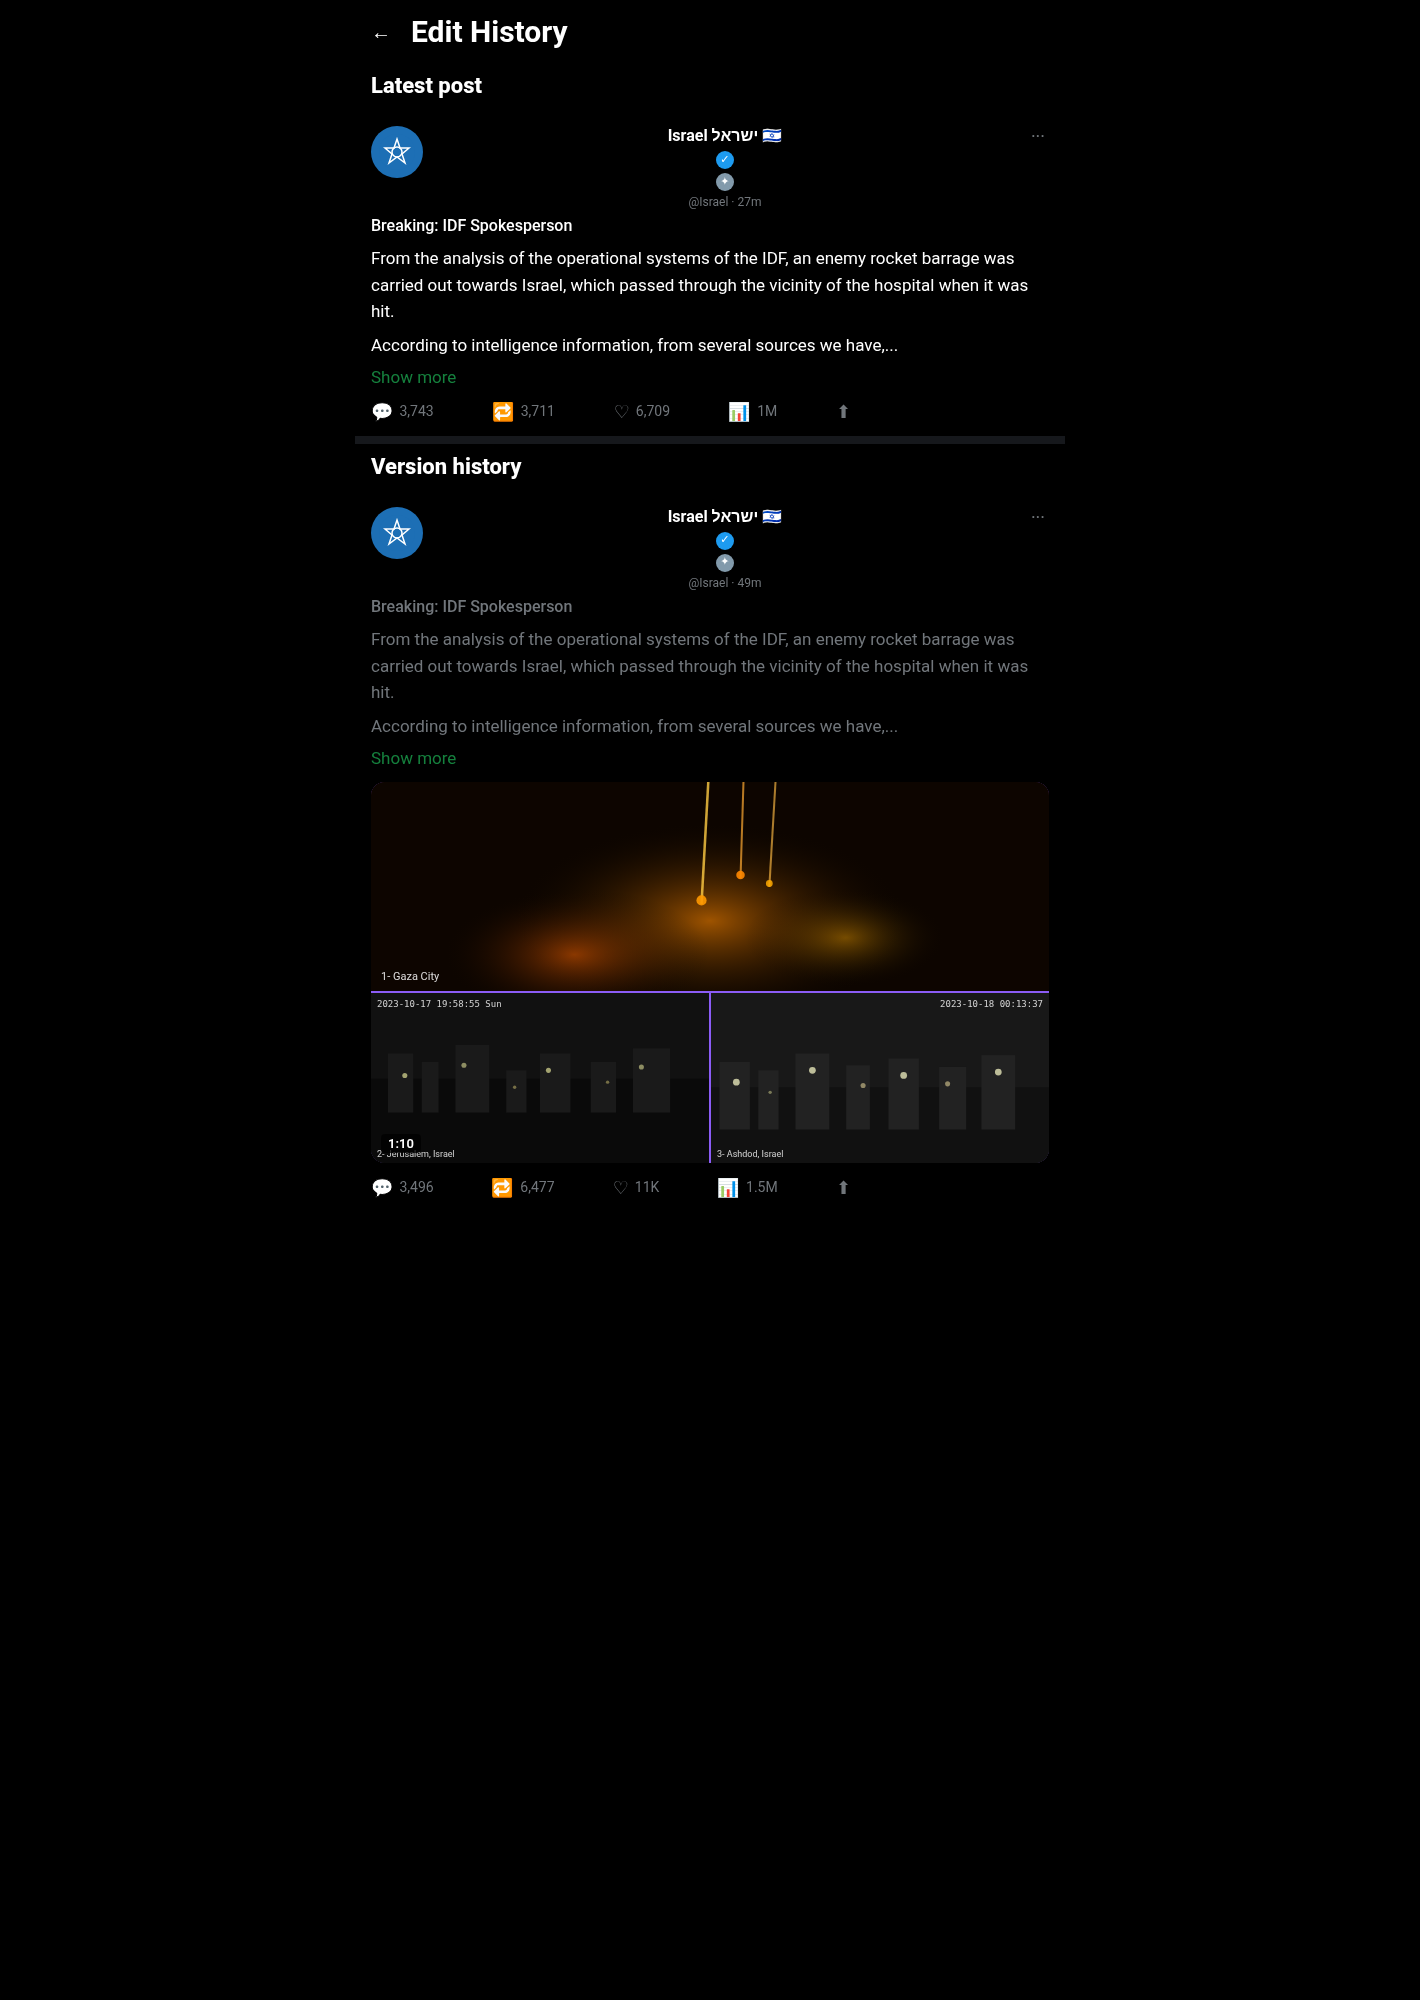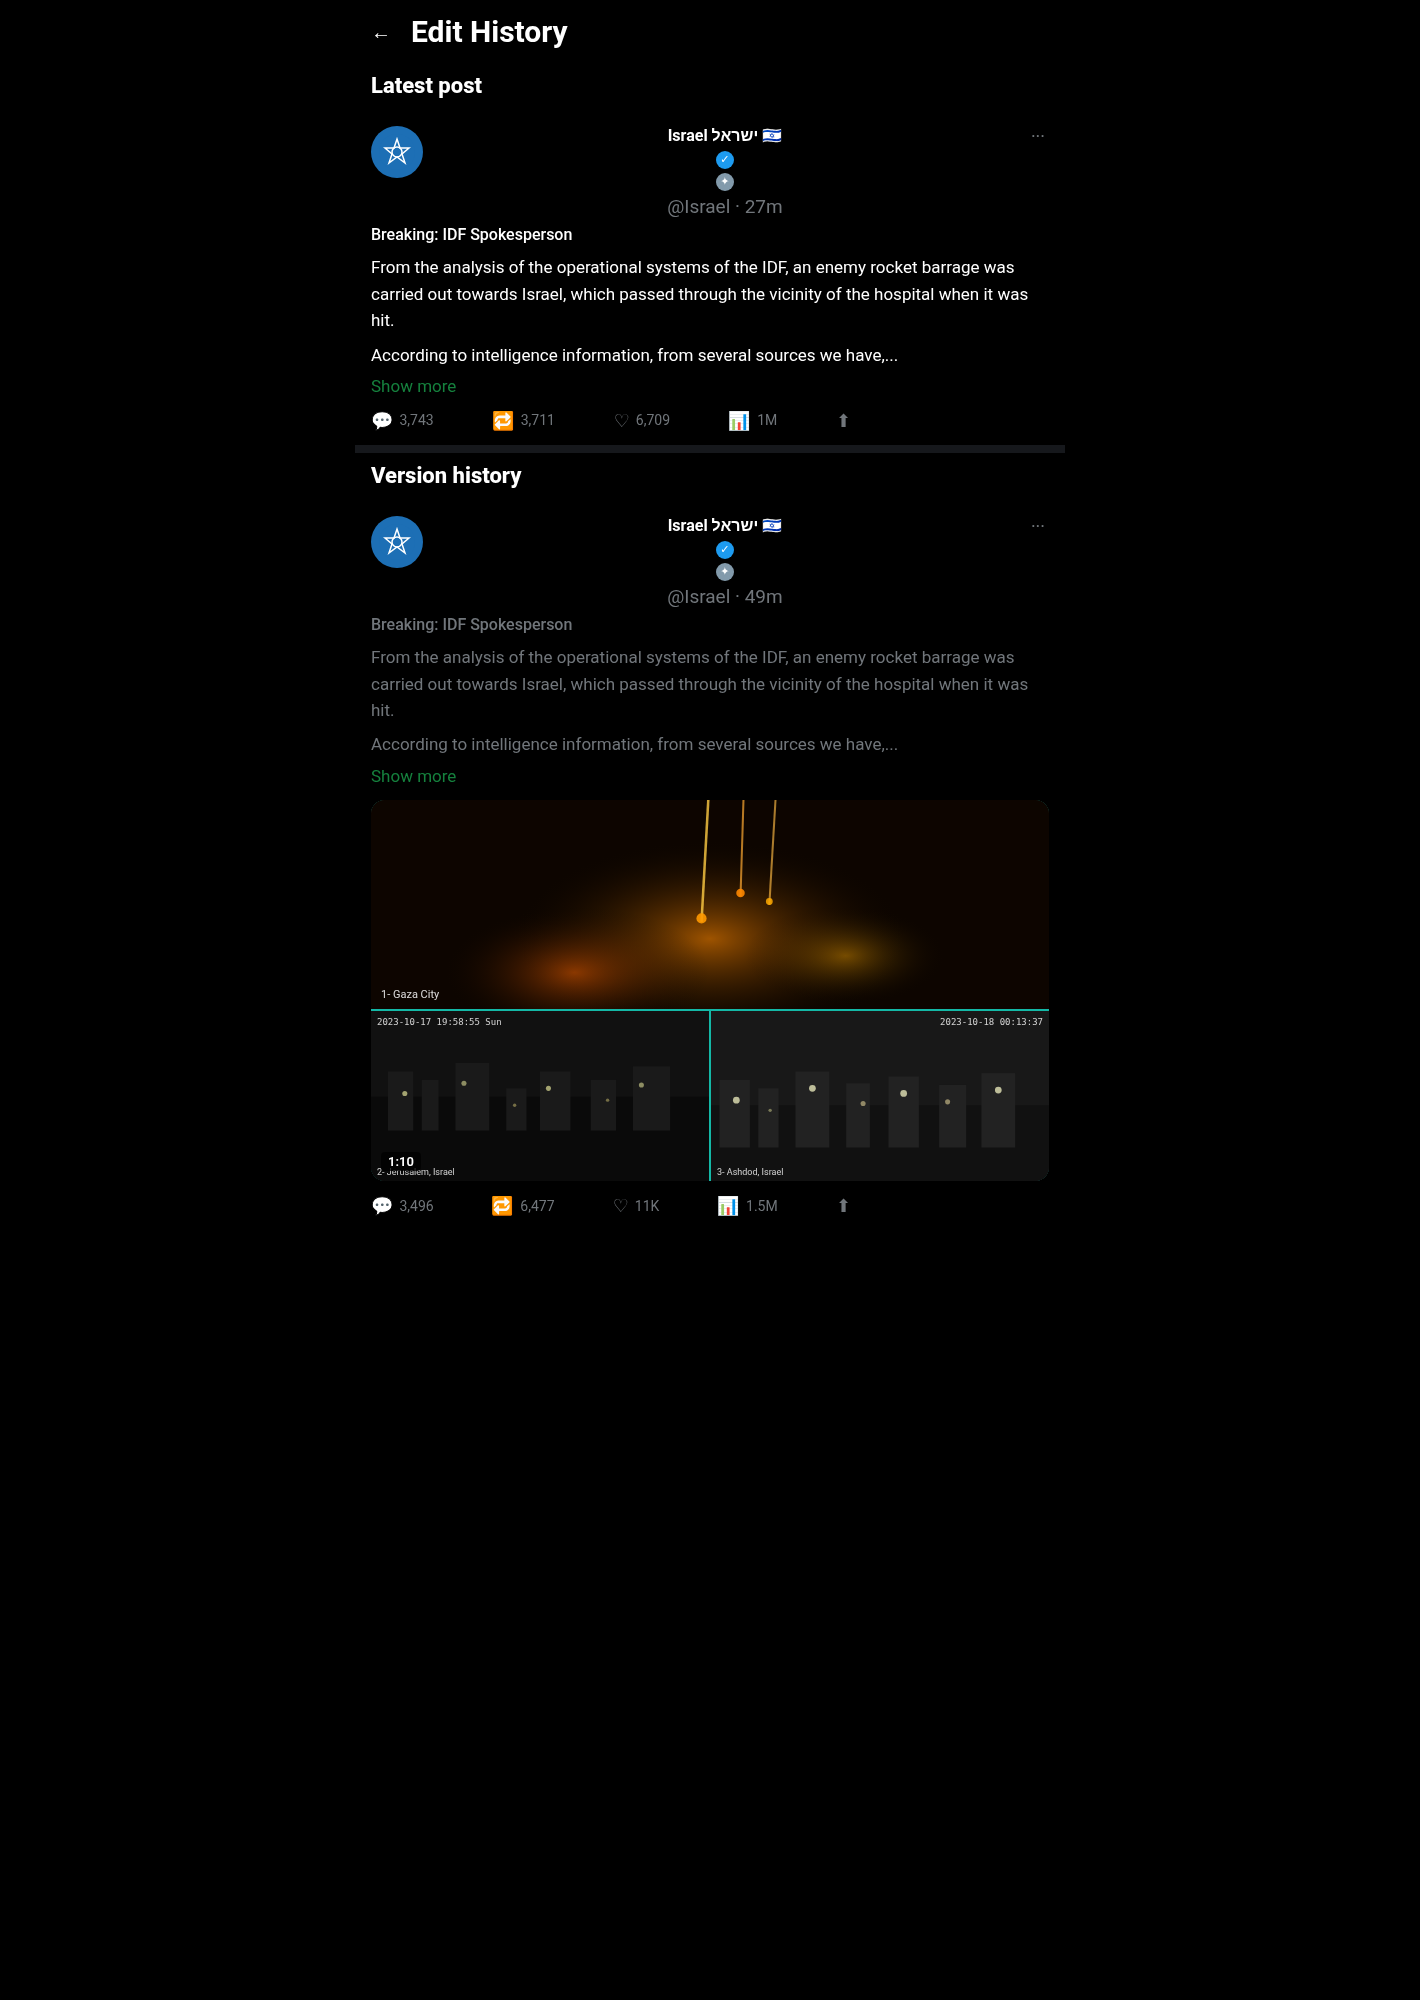--- a/index.html
+++ b/index.html
@@ -92,21 +92,21 @@
       justify-content: center;
       width: 18px;
       height: 18px;
       background: #829aab;
       border-radius: 50%;
       font-size: 11px;
       color: #fff;
     }
     .handle-time {
       color: #71767b;
-      font-size: 19px;
+      font-size: 12px;
     }
     .more-btn {
       color: #71767b;
       font-size: 18px;
       cursor: pointer;
       margin-left: auto;
       padding: 0 4px;
     }
 
     .tweet-subtitle {
@@ -174,21 +174,21 @@
       aspect-ratio: 16/9;
     }
 
     .video-grid {
       width: 100%;
       height: 100%;
       display: grid;
       grid-template-rows: 55% 45%;
       grid-template-columns: 1fr 1fr;
       gap: 2px;
-      background: #14b8a6;
+      background: #8b5cf6;
     }
 
     .video-top {
       grid-column: 1 / 3;
       background: linear-gradient(180deg, #1a0a00 0%, #2d1500 30%, #0d0500 60%, #000 100%);
       position: relative;
       display: flex;
       align-items: center;
       justify-content: center;
     }

